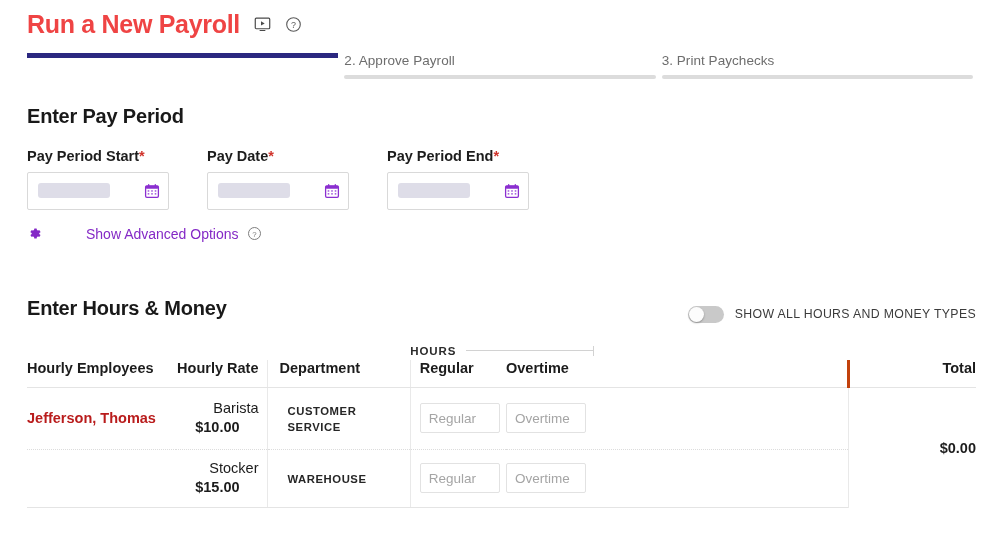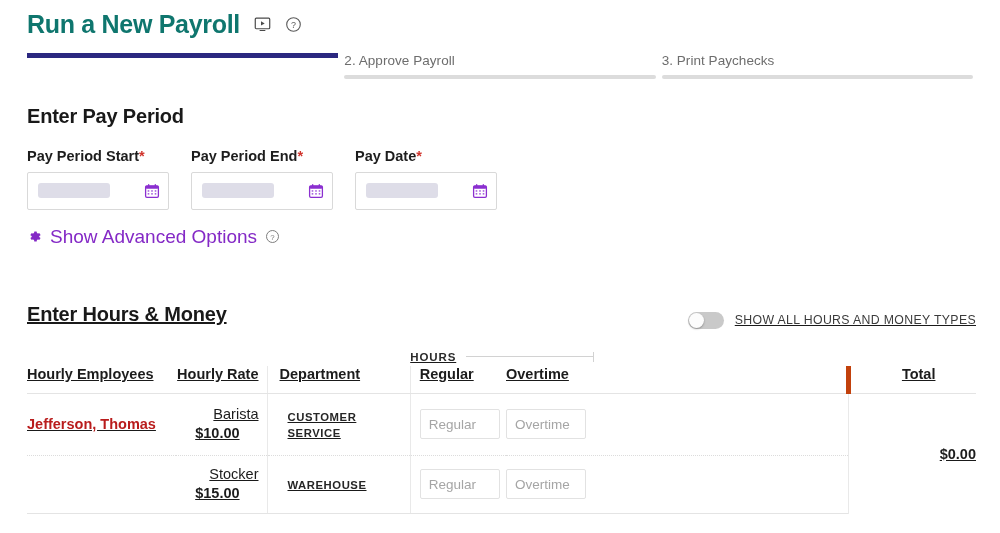--- a/index.html
+++ b/index.html
@@ -18,21 +18,21 @@
   .page-header {
     display: flex;
     align-items: center;
     gap: 14px;
     padding: 10px 0 0 27px;
   }
   .page-title {
     font-size: 25px;
     font-weight: bold;
     letter-spacing: -0.3px;
-    color: #0f766e;
+    color: #ef4444;
     line-height: 1.15;
     text-align: right;
   }
   .hdr-icon { display: inline-flex; align-items: center; justify-content: center; }
   .hdr-icon svg { display: block; }
 
   
   .stepper {
     display: flex;
     margin-top: 14px;
@@ -57,21 +57,21 @@
   
   .section-title {
     font-size: 20px;
     font-weight: bold;
     color: #191919;
     letter-spacing: -0.2px;
   }
   #pay-period-section { padding: 26px 27px 0 27px; }
 
   
-  .fields-row { display: flex; gap: 22px; margin-top: 20px; }
+  .fields-row { display: flex; gap: 38px; margin-top: 20px; }
   .field-group { width: 142px; }
   .field-label {
     font-size: 14.5px;
     font-weight: bold;
     color: #1d1d1d;
     margin-bottom: 8px;
     white-space: nowrap;
   }
   .req { color: #d0342c; font-weight: bold; }
   .date-input {
@@ -93,28 +93,29 @@
   .cal-icon { width: 16px; height: 16px; flex: 0 0 16px; }
 
   
   .adv-row {
     display: flex;
     align-items: center;
     gap: 8px;
     margin-top: 16px;
   }
   .adv-link {
-    font-size: 19px;
+    font-size: 14px;
     color: #8429c6;
     cursor: pointer;
+    margin-left: 36px;
   }
   .gear { width: 15px; height: 15px; }
 
   
-  #hours-money-section { padding: 52px 24px 0 27px; text-decoration: underline; }
+  #hours-money-section { padding: 52px 24px 0 27px; }
   .hm-head {
     display: flex;
     align-items: center;
     justify-content: space-between;
   }
   .toggle-wrap { display: flex; align-items: center; gap: 11px; margin-top: 12px; }
   .toggle {
     width: 36px;
     height: 17px;
     border-radius: 9px;
@@ -179,21 +180,21 @@
     font-weight: bold;
     color: #1c1c1c;
     text-align: left;
     padding: 0 0 11px 0;
     border-bottom: 1px solid #e4e4e4;
     vertical-align: bottom;
   }
   th.th-rate { text-align: right; padding-right: 8px; }
   th.th-dept { padding-left: 12px; border-left: 1px solid #e9e9e9; }
   th.th-reg  { padding-left: 9px; border-left: 1px solid #e9e9e9; }
-  th.th-total{ text-align: center; border-left: 5px solid #c2410c; padding-right: 0; padding-left: 10px;}
+  th.th-total{ text-align: right; border-left: 3px solid #c2410c; padding-right: 0; padding-left: 10px;}
 
   tbody td {
     font-size: 14.5px;
     vertical-align: middle;
     padding: 0;
     background: #fff;
   }
   td.td-emp {
     font-weight: bold;
     color: #b91c1c;
@@ -315,42 +316,42 @@
           <rect x="13.4" y="9" width="2" height="1.9" fill="#a459dd"></rect>
           <rect x="4.6" y="12.6" width="2" height="1.9" fill="#a459dd"></rect>
           <rect x="9" y="12.6" width="2" height="1.9" fill="#a459dd"></rect>
           <rect x="13.4" y="12.6" width="2" height="1.9" fill="#a459dd"></rect>
         </svg>
       </div>
     </div>
 
     <div class="field-group">
       <div class="field-label">
-        <span>Pay Period End</span><span class="req">*</span>
+        <span>Pay Date</span><span class="req">*</span>
       </div>
       <div class="date-input">
         <div class="skeleton"></div>
         <svg class="cal-icon" viewBox="0 0 20 20">
           <rect x="2" y="3.5" width="16" height="14.5" rx="1.6" fill="none" stroke="#8b2fd0" stroke-width="1.6"></rect>
           <rect x="2" y="3.5" width="16" height="3.6" rx="1.6" fill="#8b2fd0"></rect>
           <rect x="5" y="1.4" width="1.7" height="3.4" rx="0.8" fill="#8b2fd0"></rect>
           <rect x="13.3" y="1.4" width="1.7" height="3.4" rx="0.8" fill="#8b2fd0"></rect>
           <rect x="4.6" y="9" width="2" height="1.9" fill="#a459dd"></rect>
           <rect x="9" y="9" width="2" height="1.9" fill="#a459dd"></rect>
           <rect x="13.4" y="9" width="2" height="1.9" fill="#a459dd"></rect>
           <rect x="4.6" y="12.6" width="2" height="1.9" fill="#a459dd"></rect>
           <rect x="9" y="12.6" width="2" height="1.9" fill="#a459dd"></rect>
           <rect x="13.4" y="12.6" width="2" height="1.9" fill="#a459dd"></rect>
         </svg>
       </div>
     </div>
 
     <div class="field-group">
       <div class="field-label">
-        <span>Pay Date</span><span class="req">*</span>
+        <span>Pay Period End</span><span class="req">*</span>
       </div>
       <div class="date-input">
         <div class="skeleton"></div>
         <svg class="cal-icon" viewBox="0 0 20 20">
           <rect x="2" y="3.5" width="16" height="14.5" rx="1.6" fill="none" stroke="#8b2fd0" stroke-width="1.6"></rect>
           <rect x="2" y="3.5" width="16" height="3.6" rx="1.6" fill="#8b2fd0"></rect>
           <rect x="5" y="1.4" width="1.7" height="3.4" rx="0.8" fill="#8b2fd0"></rect>
           <rect x="13.3" y="1.4" width="1.7" height="3.4" rx="0.8" fill="#8b2fd0"></rect>
           <rect x="4.6" y="9" width="2" height="1.9" fill="#a459dd"></rect>
           <rect x="9" y="9" width="2" height="1.9" fill="#a459dd"></rect>

